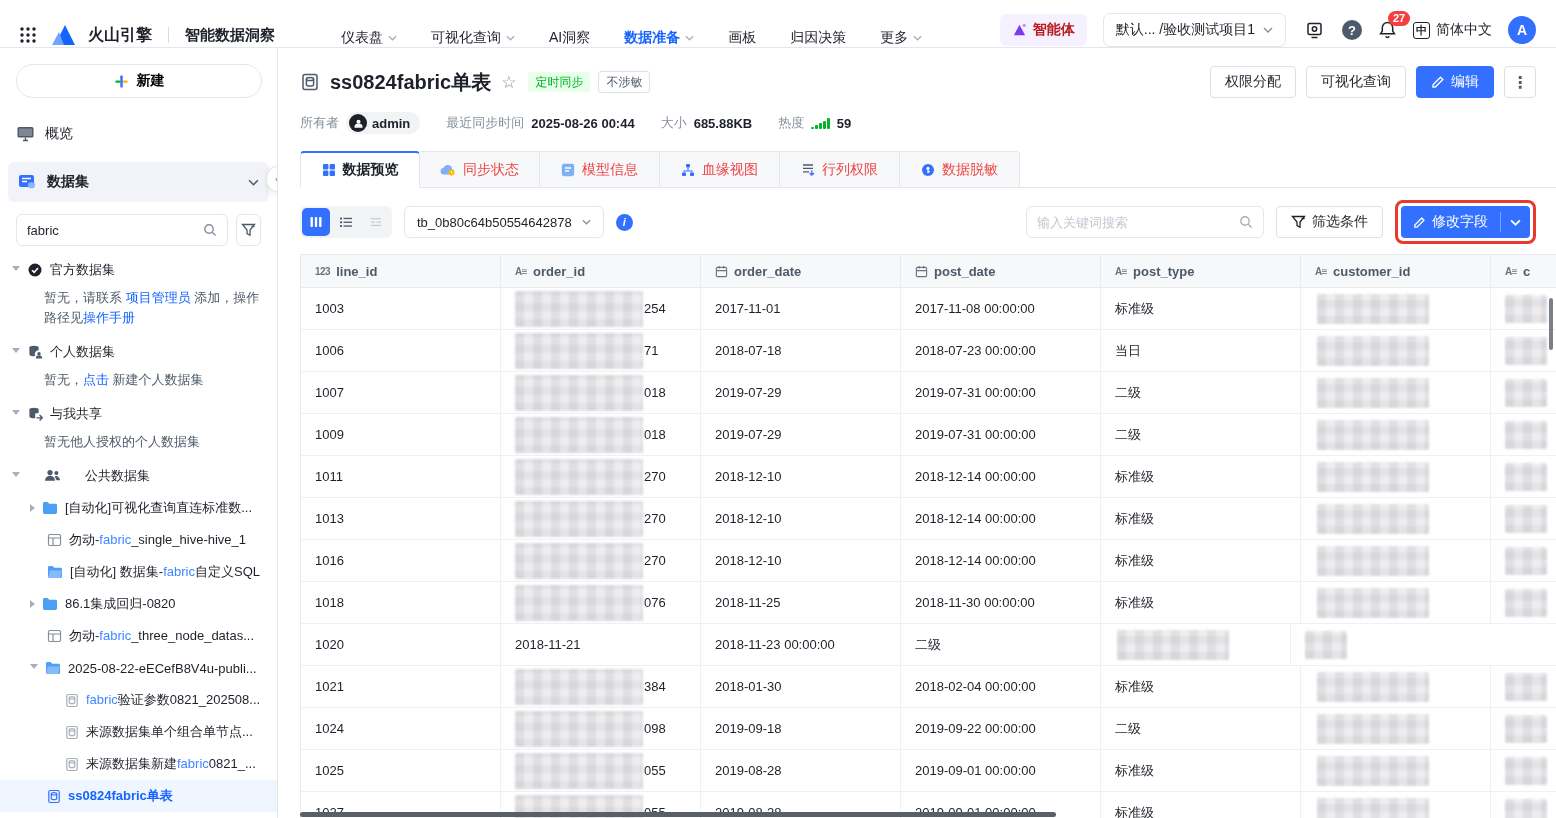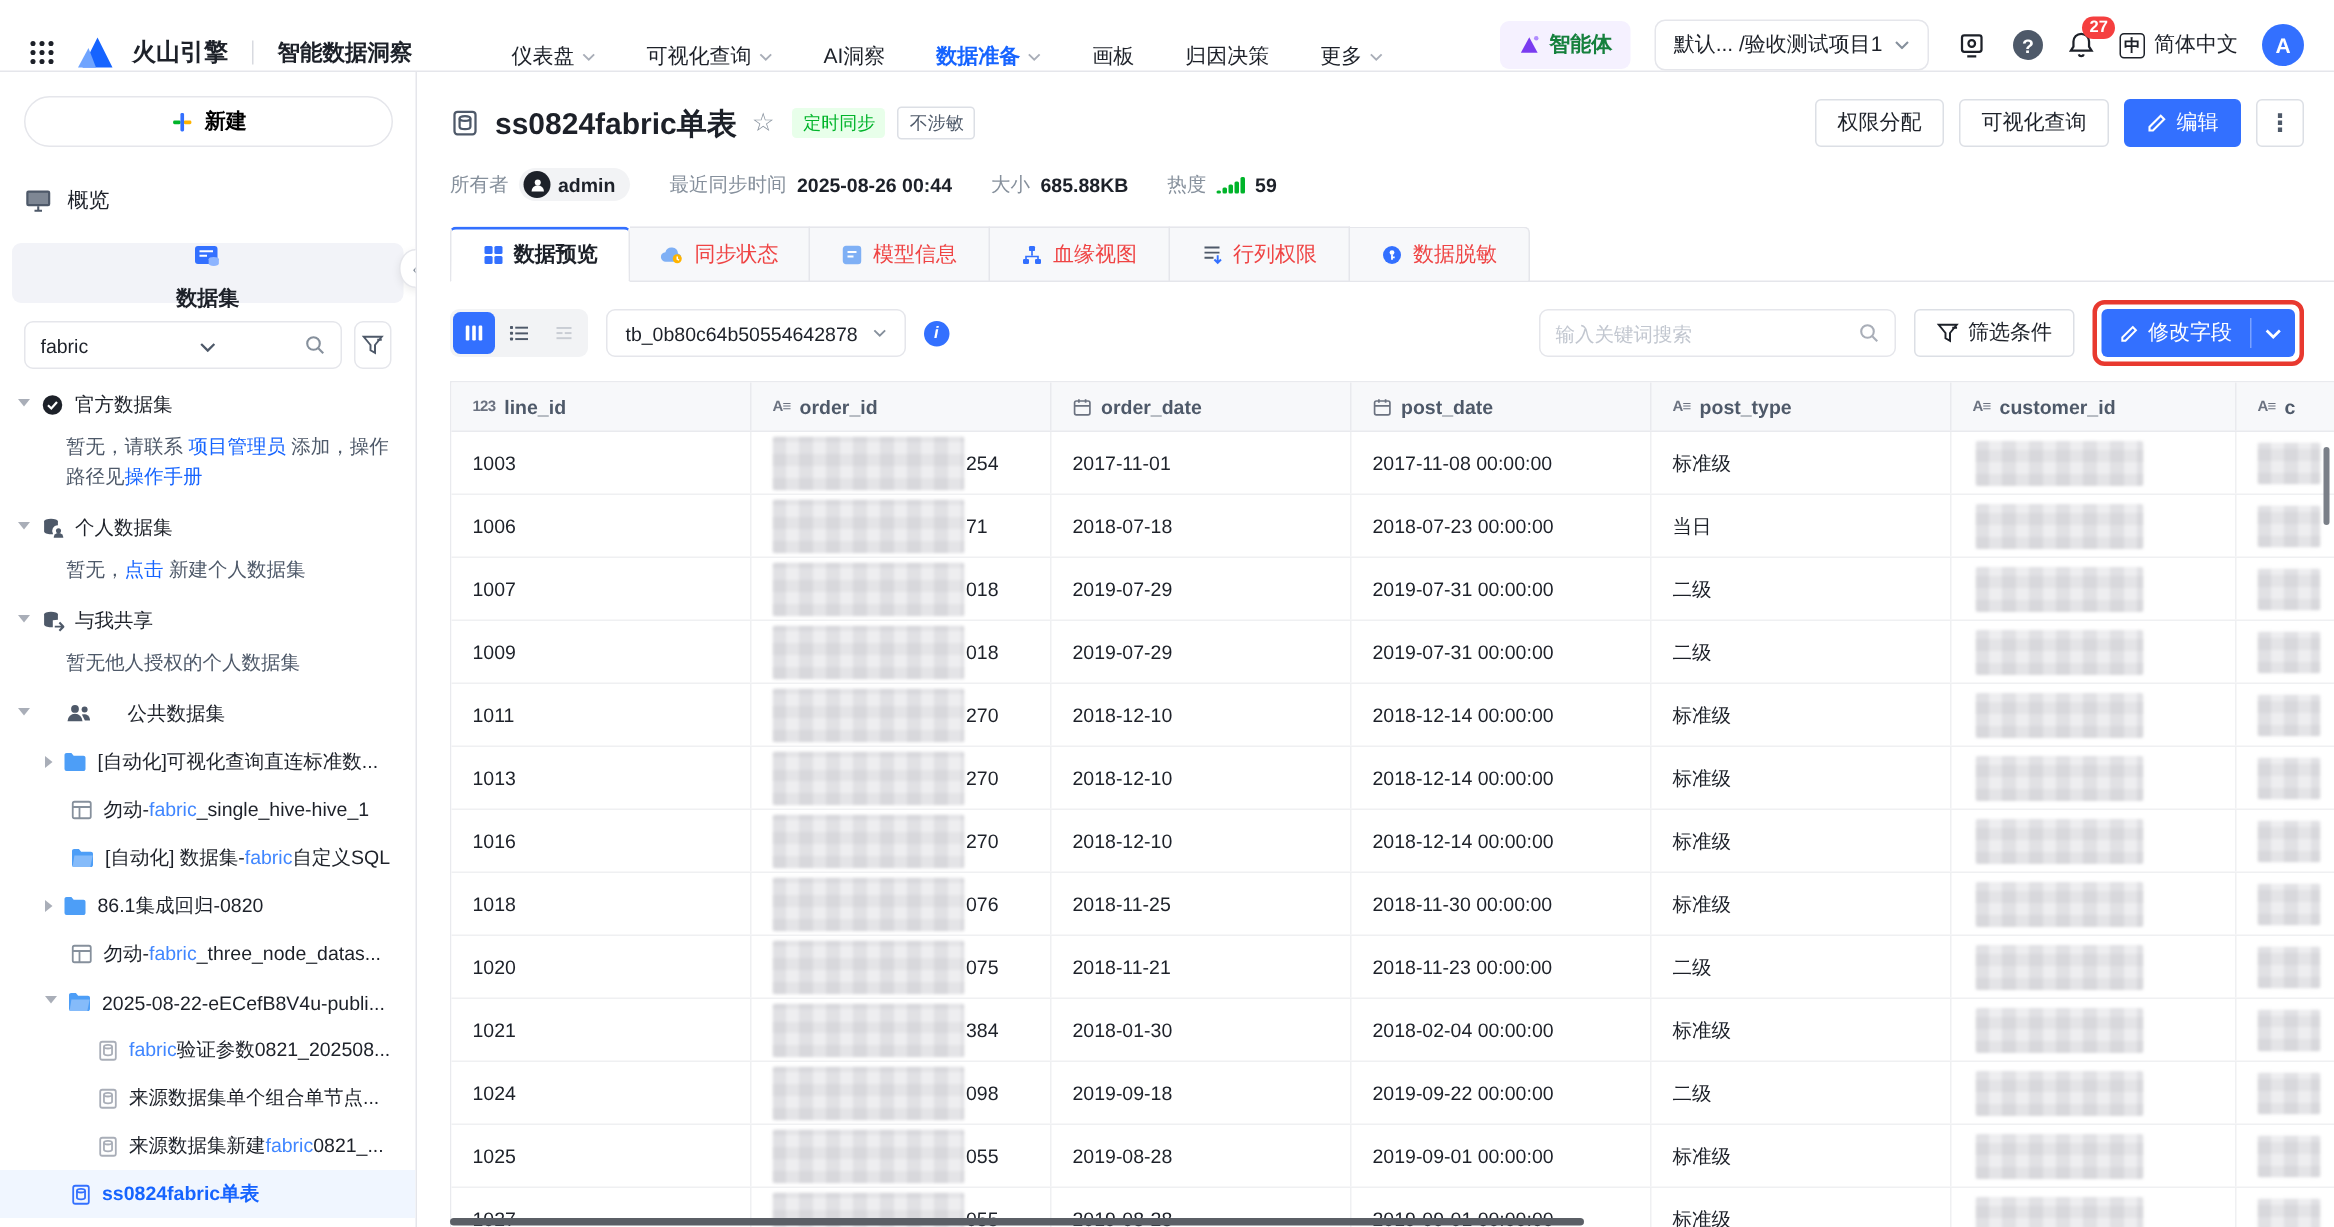--- a/index.html
+++ b/index.html
@@ -13,38 +13,38 @@
   .topbar { height:48px; flex:0 0 48px; display:flex; align-items:flex-end; padding:0 20px 0 16px; border-bottom:1px solid #E5E6EB; background:#fff; }
   .tb-left { display:flex; align-items:center; gap:10px; }
   .icon-btn { display:inline-flex; align-items:center; justify-content:center; width:24px; height:24px; cursor:pointer; }
   .brand { font-size:16px; font-weight:700; margin-left:2px; }
   .brand-sep { width:1px; height:16px; background:#D8DAE0; margin:0 6px; }
   .product { font-size:15px; font-weight:600; }
   .tb-nav { display:flex; align-items:center; gap:34px; margin-left:66px; }
   .nav-item { display:flex; align-items:center; gap:5px; cursor:pointer; color:#1D2129; font-size:14px; white-space:nowrap; }
   .nav-item.active { color:#1664FF; font-weight:600; }
   .tb-right { margin-left:auto; display:flex; align-items:center; gap:16px; }
-  .agent { display:flex; align-items:center; gap:6px; background:#F5F1FF; color:#15803d; border:none; border-radius:6px; height:32px; padding:0 12px; font-size:14px; font-weight:600; cursor:pointer; }
+  .agent { display:flex; align-items:center; gap:6px; background:#F5F1FF; color:#b91c1c; border:none; border-radius:6px; height:32px; padding:0 12px; font-size:14px; font-weight:600; cursor:pointer; }
   .proj { display:flex; align-items:center; gap:8px; border:1px solid #E5E6EB; border-radius:7px; height:34px; padding:0 12px; font-size:14px; cursor:pointer; white-space:nowrap; }
   .help-dot { width:20px; height:20px; border-radius:50%; background:#4E5969; color:#fff; font-size:13px; font-weight:700; display:inline-flex; align-items:center; justify-content:center; cursor:pointer; }
   .bell-wrap { position:relative; cursor:pointer; display:inline-flex; }
   .badge { position:absolute; top:-9px; left:10px; background:#F53F3F; color:#fff; border-radius:9px; font-size:11px; font-weight:700; padding:1px 5px; line-height:13px; }
   .lang { display:flex; align-items:center; gap:6px; cursor:pointer; font-size:14px; }
   .lang-box { width:17px; height:17px; border:1.6px solid #1D2129; border-radius:3px; font-size:11px; display:inline-flex; align-items:center; justify-content:center; font-weight:700; }
   .avatar { width:28px; height:28px; border-radius:50%; background:#3370FF; color:#fff; display:inline-flex; align-items:center; justify-content:center; font-size:14px; font-weight:600; cursor:pointer; }
 
   
   .body { flex:1; display:flex; min-height:0; }
   .sidebar { width:278px; flex:0 0 278px; border-right:1px solid #E5E6EB; padding:14px 0 0; position:relative; overflow:hidden; }
   .main { flex:1; min-width:0; position:relative; padding:0 0 0 22px; }
 
   
   .new-btn { display:flex; align-items:center; justify-content:center; gap:8px; width:246px; margin:2px 16px 16px; height:34px; border:1px solid #E5E6EB; border-radius:17px; background:#fff; font-size:14px; font-weight:600; cursor:pointer; }
   .side-item { display:flex; align-items:center; gap:10px; height:40px; padding:0 16px; font-size:14px; cursor:pointer; }
-  .side-item.active { background:#F2F3F8; border-radius:6px; margin:8px 8px 0; padding:0 10px; height:40px; font-weight:600;flex-direction:column; }
+  .side-item.active { background:#F2F3F8; border-radius:6px; margin:8px 8px 0; padding:0 10px; height:40px; font-weight:600; }
   .side-item .grow { flex:1; }
   .side-search { display:flex; align-items:center; gap:8px; padding:12px 16px 8px; }
   .inp { flex:1; display:flex; align-items:center; border:1px solid #E5E6EB; border-radius:6px; height:32px; padding:0 10px; }
   .inp input { border:none; outline:none; flex:1; font-size:13px; font-family:inherit; color:#1D2129; min-width:0; background:transparent; }
   .flt-btn { width:32px; height:32px; border:1px solid #E5E6EB; border-radius:6px; background:#fff; display:flex; align-items:center; justify-content:center; cursor:pointer; }
   .tree { font-size:13px; }
   .tree-row { display:flex; align-items:center; gap:7px; height:32px; cursor:pointer; white-space:nowrap; overflow:hidden; }
   .tree-row.selected { background:#F0F6FF; }
   .tree-row.selected .lbl { color:#1664FF; font-weight:600; }
   .caret { width:0; height:0; border-left:5px solid #A9AEB8; border-top:4px solid transparent; border-bottom:4px solid transparent; flex:0 0 auto; }
@@ -817,24 +817,20 @@
             <div class="g-cell" style="width: 200px;">标准级</div>
             <div class="g-cell" style="width: 190px;">
               <span class="mosaic mos-cust"></span>
             </div>
             <div class="g-cell" style="width: 66px; border-right: none;">
               <span class="mosaic mos-last"></span>
             </div>
           </div>
           <div class="g-row">
             <div class="g-cell" style="width: 200px;">1020</div>
-            <div class="g-cell" style="width: 200px;">
-              <span class="mosaic mos-order"></span>
-              <span class="suffix">075</span>
-            </div>
             <div class="g-cell" style="width: 200px;">2018-11-21</div>
             <div class="g-cell" style="width: 200px;">2018-11-23 00:00:00</div>
             <div class="g-cell" style="width: 200px;">二级</div>
             <div class="g-cell" style="width: 190px;">
               <span class="mosaic mos-cust"></span>
             </div>
             <div class="g-cell" style="width: 66px; border-right: none;">
               <span class="mosaic mos-last"></span>
             </div>
           </div>

